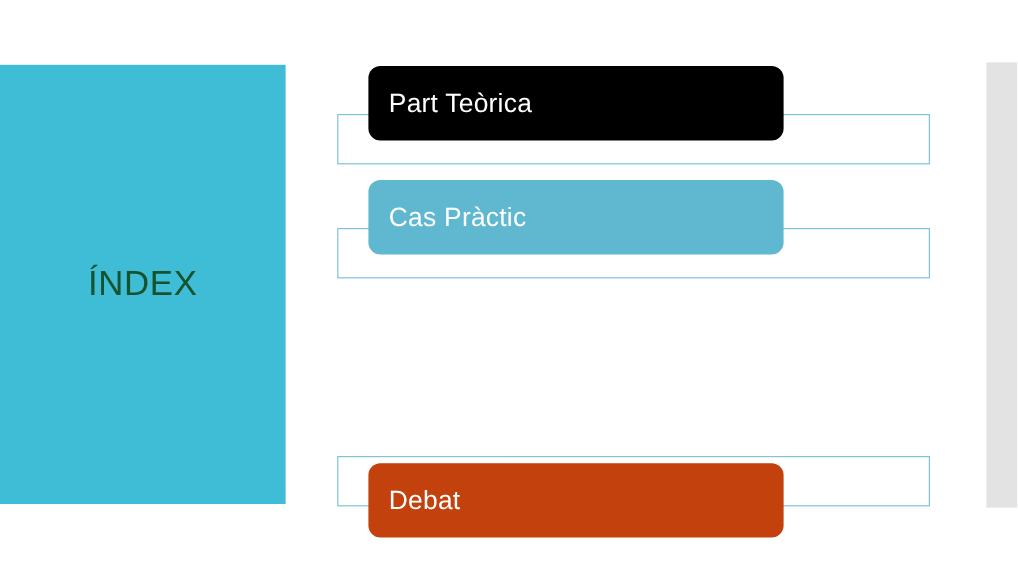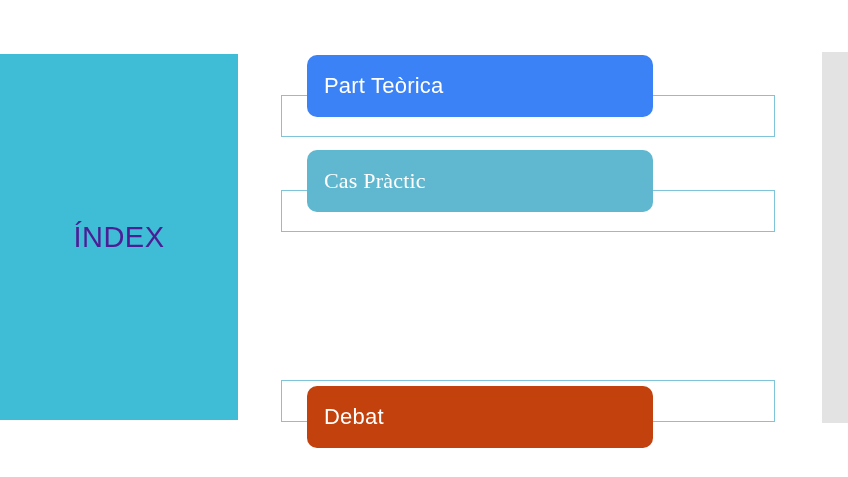--- a/index.html
+++ b/index.html
@@ -24,21 +24,21 @@
     left: 0px;
     top: 54px;
     width: 238px;
     height: 366px;
     background: #3fbcd6;
     display: flex;
     align-items: center;
     justify-content: center;
   }
   #title-text {
-    color: #4c1d95;
+    color: #14532d;
     font-size: 29px;
     font-weight: 400;
     letter-spacing: 0.5px;
     line-height: 1;
     white-space: nowrap;
   }
 
   
   #right-bar {
     position: absolute;
@@ -100,26 +100,26 @@
 <div id="slide" style="background: rgb(255, 255, 255);">
 
   <div id="title-panel" style="background: rgb(63, 188, 214);">
     <span id="title-text">ÍNDEX</span>
   </div>
 
   <div id="index-list">
 
     <div class="index-row" style="top:0px;">
       <div class="row-outline" style="border-color: rgb(127, 196, 216);"></div>
-      <div class="row-pill" style="background: #3b82f6;">
+      <div class="row-pill" style="background: #000000;">
         <span class="pill-label">Part Teòrica</span>
       </div>
     </div>
 
-    <div class="index-row" style="top:95px;font-family:Liberation Serif, serif;">
+    <div class="index-row" style="top:95px;">
       <div class="row-outline" style="border-color: rgb(127, 196, 216);"></div>
       <div class="row-pill" style="background: rgb(95, 184, 208);">
         <span class="pill-label">Cas Pràctic</span>
       </div>
     </div>
 
 
     <div class="index-row" style="top:285px;">
       <div class="row-outline" style="border-color: rgb(127, 196, 216);"></div>
       <div class="row-pill" style="background: #c2410c; margin-top: 46px;">

